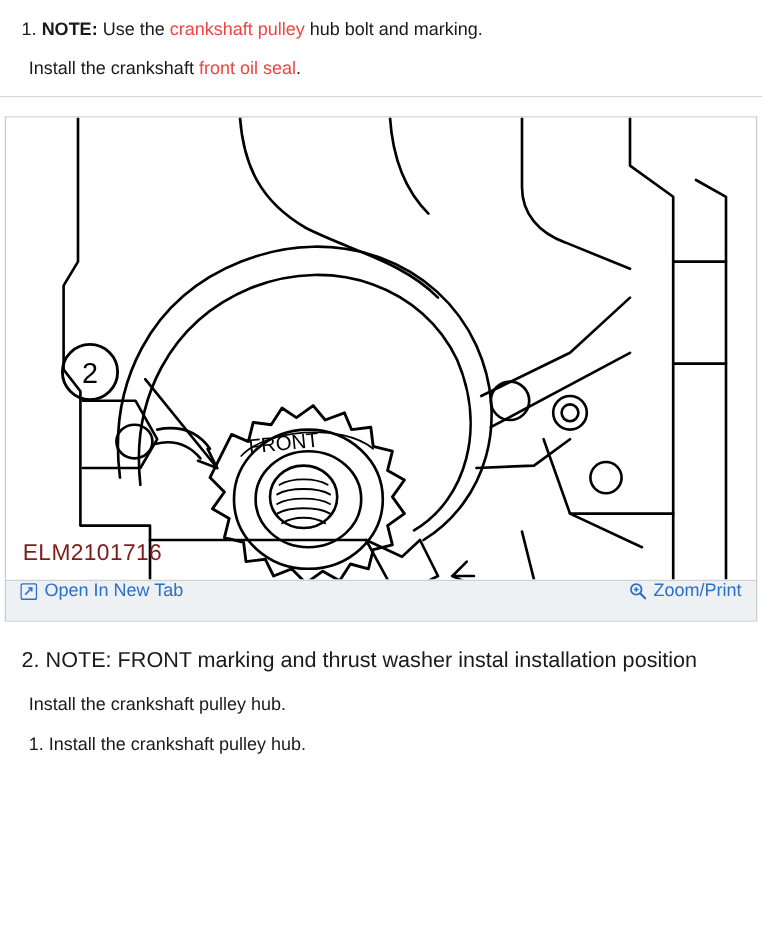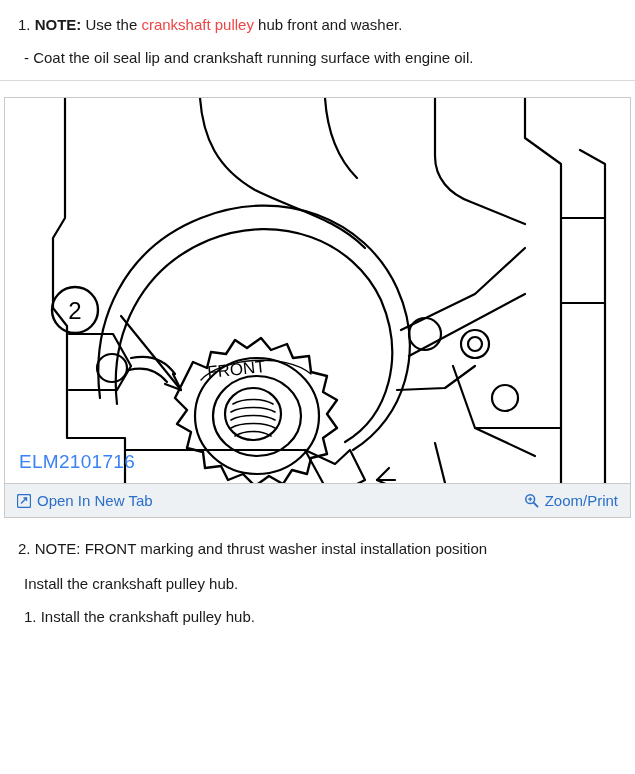--- a/index.html
+++ b/index.html
@@ -66,31 +66,31 @@
   }
   .figure-image svg {
     display: block;
   }
   .fig-caption {
     position: absolute;
     left: 14px;
     bottom: 10px;
     font-size: 19px;
     letter-spacing: 0.3px;
-    color: #3b82f6;
+    color: #7f1d1d;
     font-family: "Liberation Sans", sans-serif;
   }
   .figure-bar {
     height: 34px;
     background: #eef1f3;
     border-top: 1px solid #c9c9c9;
     display: flex;
-    align-items: center;
+    align-items: flex-start;
     justify-content: space-between;
-    padding: 16px 12px;
+    padding: 0 12px;
     box-sizing: border-box;
   }
   .bar-left, .bar-right {
     display: flex;
     align-items: center;
     gap: 6px;
     color: #2a6fc9;
     font-size: 15px;
     cursor: pointer;
   }
@@ -104,40 +104,42 @@
     display: inline-block;
     width: 15px;
     height: 15px;
     position: relative;
   }
   .block-bottom {
     padding: 22px 18px 0 18px;
   }
   .note2 {
     margin: 0 0 18px 0;
-    font-size: 15px;
+    font-size: 18px;
   }
   .bottom-list p {
     margin: 16px 0 3px 0;
     padding-left: 6px;
   }
 </style>
 </head>
 <body>
 
 <div class="page">
 
   <div class="block-top">
     <p class="step-line">
       <span>1.</span>
-      <span class="bold">NOTE:</span><span> Use the </span><a class="link" href="#">crankshaft pulley</a><span> hub front and washer.</span>
+      <span class="bold">NOTE:</span><span> Use the </span><a class="link" href="#">crankshaft pulley</a><span> hub bolt and marking.</span>
     </p>
 
-
-    <p class="sub">-  Coat the oil seal lip and crankshaft running surface with engine oil.</p>
+    <p class="para">
+      <span>Install the crankshaft </span><a class="link" href="#">front oil seal</a><span>.</span>
+    </p>
+
   </div>
 
   <div class="divider"></div>
 
   <div class="figure">
     <div class="figure-image">
       <svg width="625" height="385" viewBox="0 0 625 385" xmlns="http://www.w3.org/2000/svg">
         <g fill="none" stroke="#000000" stroke-width="2.2" stroke-linecap="round" stroke-linejoin="round">
 
           <path d="M60 0 L60 120 L48 140 L48 210 L62 228 L62 340 L120 340 L120 385"></path>

